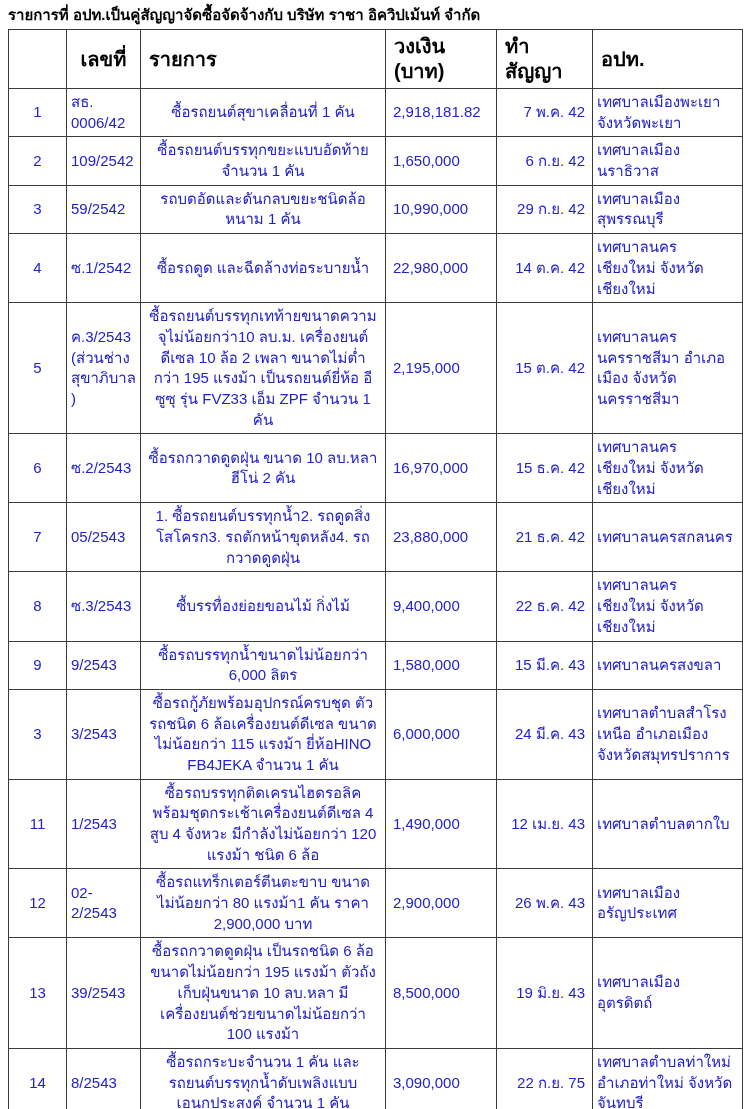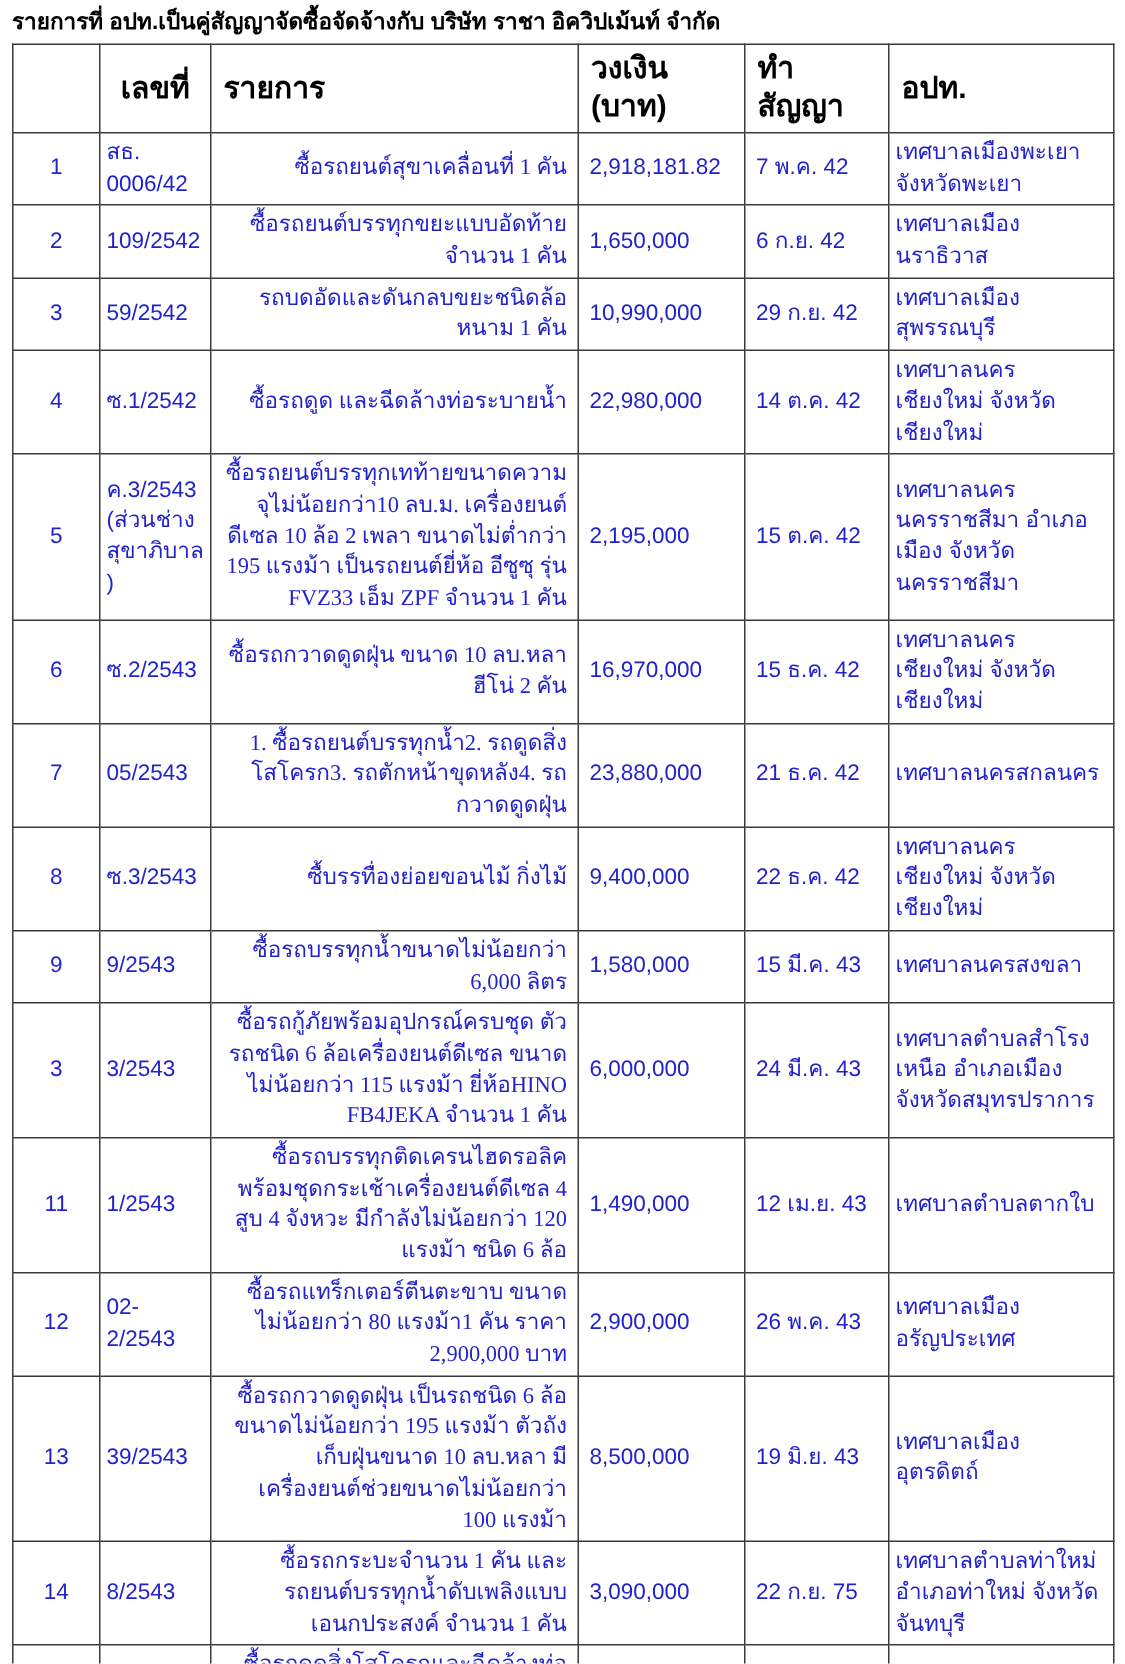--- a/index.html
+++ b/index.html
@@ -29,23 +29,23 @@
     background: #ffffff;
   }
   .data-table th.th-docno { text-align: center; }
   .data-table td {
     color: var(--data-blue, #2222cc);
     font-size: 15px; line-height: 1.38; padding: 3px 7px;
     background: #ffffff;
   }
   td.td-no     { text-align: center; }
   td.td-docno  { text-align: left; padding: 3px 4px; }
-  td.td-desc   { text-align: right; font-family: Liberation Serif, serif; }
+  td.td-desc   { text-align: center; }
   td.td-amount { text-align: left; padding-right: 10px; }
-  td.td-date   { text-align: left; }
+  td.td-date   { text-align: right; }
   td.td-org    { text-align: left; padding-left: 4px; }
   
   col.c-no     { width: 58px; }
   col.c-docno  { width: 74px; }
   col.c-desc   { width: 245px; }
   col.c-amount { width: 111px; }
   col.c-date   { width: 96px; }
   col.c-org    { width: 150px; }
 </style>
 </head>

